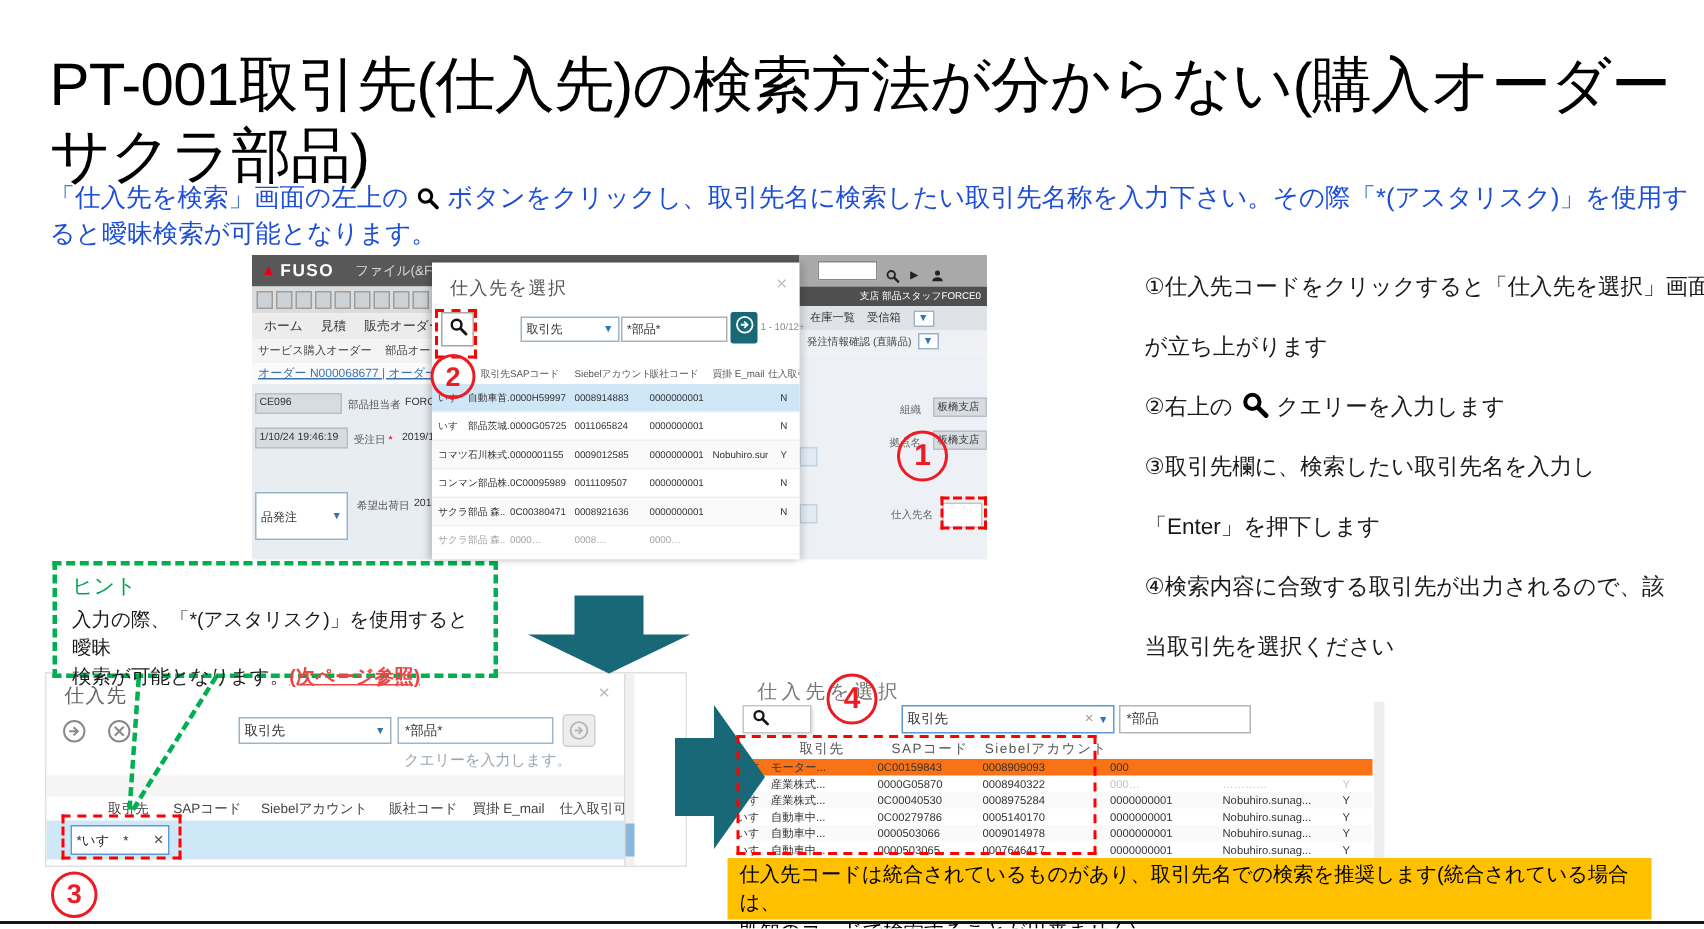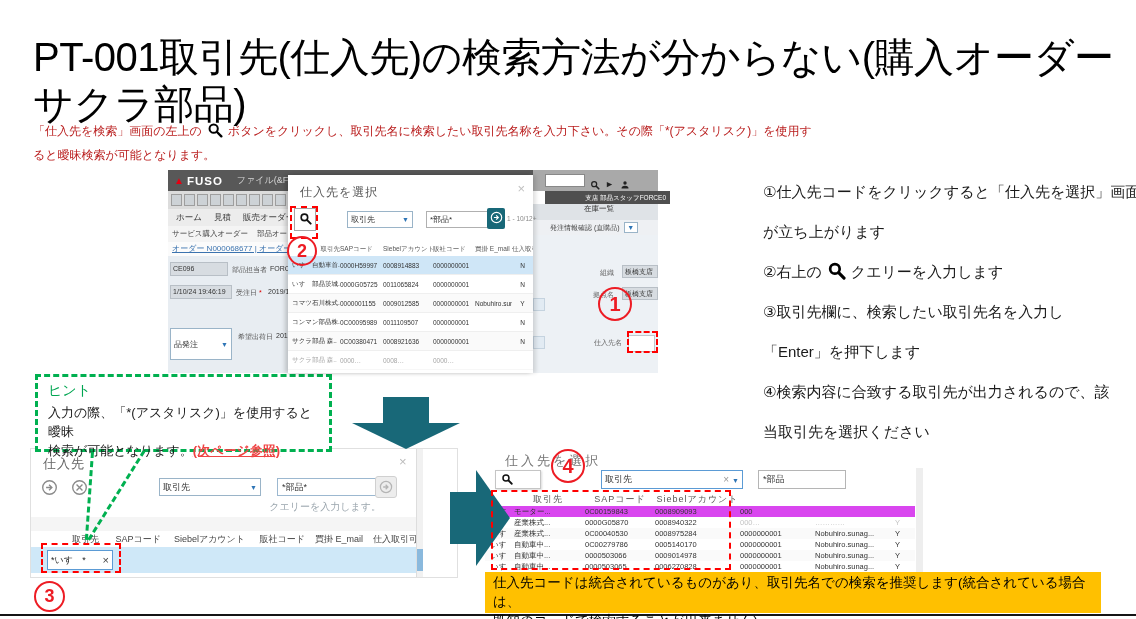--- a/index.html
+++ b/index.html
@@ -1,24 +1,24 @@
 <!DOCTYPE html>
 <html><head>
 <meta charset="utf-8">
 <style>
   * { margin:0; padding:0; box-sizing:border-box; }
   html,body { background:#fff; }
   body { font-family:"Liberation Sans","DejaVu Sans",sans-serif; }
   #canvas { position:relative; width:1136px; height:619px; background:#fff; overflow:hidden; }
   .abs { position:absolute; }
-  .nowrap { white-space:nowrap; overflow:hidden;margin-left:12px; }
+  .nowrap { white-space:nowrap; overflow:hidden; }
 
   
   #page-title { left:33px; top:22px; width:1098px; font-size:40px; line-height:47px; color:#000; font-weight:500; letter-spacing:-0.5px;margin-top:12px; }
-  #intro { left:33px; top:121px; width:1102px; font-size:12px; line-height:21px; color:#b91c1c; }
+  #intro { left:33px; top:121px; width:1102px; font-size:17px; line-height:21px; color:#1d4ed8; }
   .mag-inline { display:inline-block; vertical-align:-3px; margin:0 5px; }
 
   
   .badge { position:absolute; border:2.5px solid #ED1C24; border-radius:50%; color:#ED1C24; font-weight:bold;
            display:flex; align-items:center; justify-content:center; z-index:40; background:transparent; }
   .rdash { position:absolute; border:2px dashed #FF0000; z-index:35; }
   .chev { color:#2E75B6; font-size:7px; line-height:1; }
   .teal { background:#186878; }
 
   
@@ -37,21 +37,21 @@
   .ro-input { position:absolute; background:#d7dce1; border:1px solid #b8bfc6; font-size:7px; color:#333; line-height:12px; padding-left:2px; overflow:hidden; white-space:nowrap; }
   .fld-label { position:absolute; font-size:7px; color:#555; white-space:nowrap; }
   .fld-value { position:absolute; font-size:7px; color:#333; white-space:nowrap; }
   .star { color:#d00; }
   .w-select { position:absolute; background:#fff; border:1px solid #9ab4c8; display:flex; align-items:center; justify-content:space-between; padding:0 3px; font-size:8px; color:#333; }
   
   #app-r-topbar { left:365px; top:0; width:125px; height:21px; background:#a9a9a9; display:flex; align-items:center; gap:5px; padding-left:12px; }
   #app-r-search { width:40px; height:13px; background:#fff; border:1px solid #888; }
   .r-ic { width:10px; height:10px; color:#2b2b2b; }
   #app-r-infobar { left:365px; top:21px; width:125px; height:13px; background:#4f4f4f; color:#fff; font-size:6.5px; text-align:right; line-height:13px; padding-right:4px; overflow:hidden; white-space:nowrap; }
-  #app-r-menurow { left:365px; top:34px; width:125px; height:16px; background:#dfe3e7; display:flex; align-items:center; gap:8px; padding-left:7px; font-size:7.5px; color:#333;flex-direction:column; }
+  #app-r-menurow { left:365px; top:34px; width:125px; height:16px; background:#dfe3e7; display:flex; align-items:center; gap:8px; padding-left:7px; font-size:7.5px; color:#333; }
   #app-r-row2 { left:365px; top:50px; width:125px; height:15px; background:#eef0f3; display:flex; align-items:center; gap:4px; padding-left:5px; font-size:7px; color:#444; }
   .mini-dd { width:14px; height:11px; background:#fff; border:1px solid #9ab4c8; display:flex; align-items:center; justify-content:center; }
   #app-r-body { left:365px; top:65px; width:125px; height:138px; background:#edf1f5; }
   .mini-box { position:absolute; width:12px; height:13px; background:#e2ebf3; border:1px solid #c5d3df; }
 
   
   #dlg { position:absolute; left:288px; top:175px; width:245px; height:198px; background:#fff; z-index:10;
          box-shadow:-3px 0 4px rgba(0,0,0,.18), 3px 0 4px rgba(0,0,0,.12); }
   #dlg-title { position:absolute; left:12px; top:9px; font-size:12px; color:#555; letter-spacing:1px; }
   #dlg-close { position:absolute; right:8px; top:6px; font-size:13px; color:#c0c0c0; }
@@ -402,21 +402,21 @@
       <span><span class="x">×</span><span class="chev">▼</span></span>
     </div>
     <div id="br-input" class="nowrap">*部品</div>
 
     <div id="br-headers">
       <div class="br-h1">取引先</div>
       <div class="br-h2">SAPコード</div>
       <div class="br-h3">Siebelアカウント</div>
     </div>
 
-    <div class="br-row" style="top:58px; background:#d946ef;">
+    <div class="br-row" style="top:58px; background:#f97316;">
       <div class="br-c1">いすゞモーター...</div>
       <div class="br-c2">0C00159843</div>
       <div class="br-c3">0008909093</div>
       <div class="br-c4">000</div>
       <div class="br-c5"></div>
       <div class="br-c6"></div>
     </div>
     <div class="br-row" style="top:69px;">
       <div class="br-c1">いすゞ産業株式...</div>
       <div class="br-c2">0000G05870</div>
@@ -445,21 +445,21 @@
       <div class="br-c1">いすゞ自動車中...</div>
       <div class="br-c2">0000503066</div>
       <div class="br-c3">0009014978</div>
       <div class="br-c4">0000000001</div>
       <div class="br-c5">Nobuhiro.sunag...</div>
       <div class="br-c6">Y</div>
     </div>
     <div class="br-row" style="top:113px;">
       <div class="br-c1">いすゞ自動車中...</div>
       <div class="br-c2">0000503065</div>
-      <div class="br-c3">0006270828</div>
+      <div class="br-c3">0007646417</div>
       <div class="br-c4">0000000001</div>
       <div class="br-c5">Nobuhiro.sunag...</div>
       <div class="br-c6">Y</div>
     </div>
     <div id="br-scroll"></div>
   </div>
 
   <div class="abs" id="footer-line"></div>
   <div class="abs" id="note">
     <span>仕入先コードは統合されているものがあり、取引先名での検索を推奨します(統合されている場合は、</span><br>

